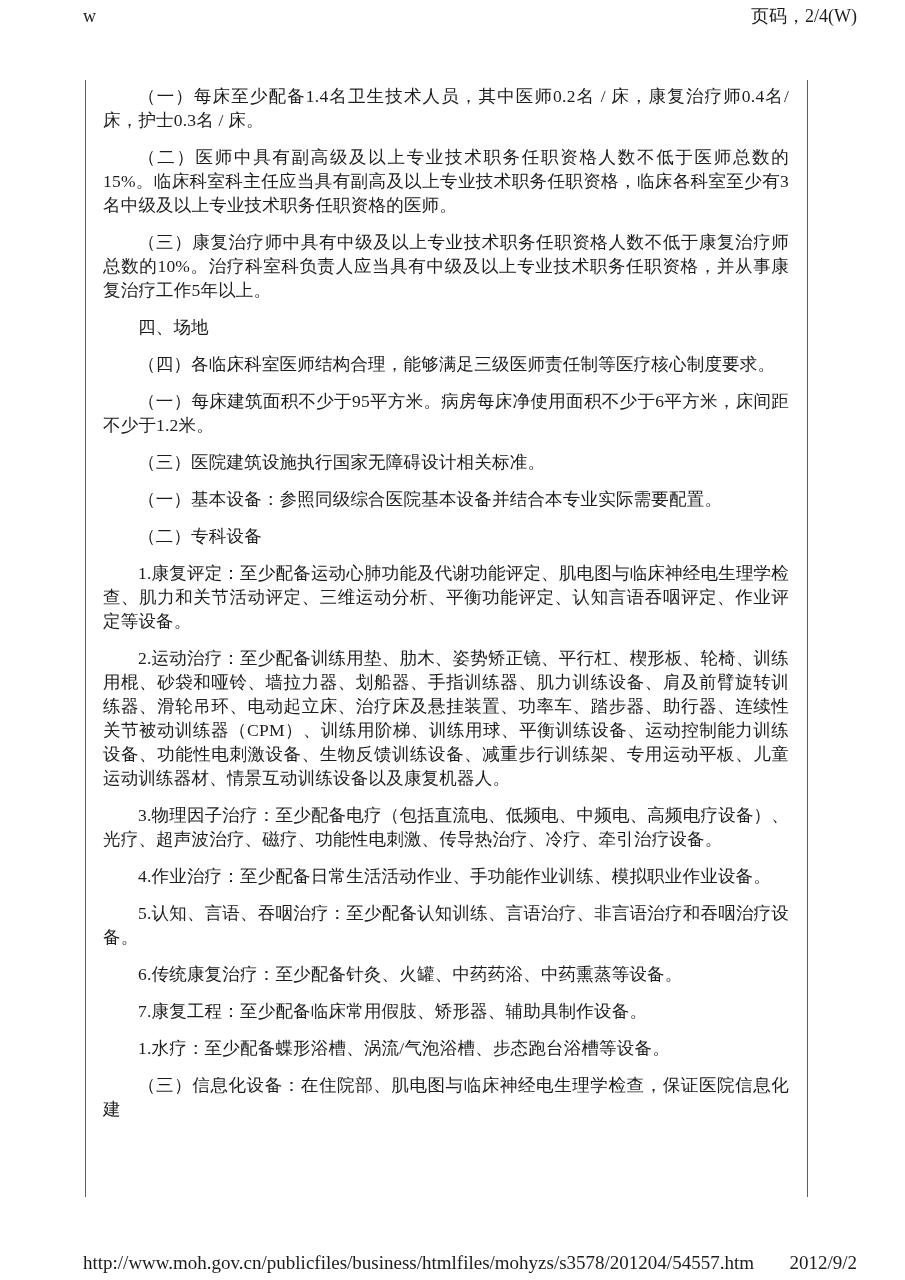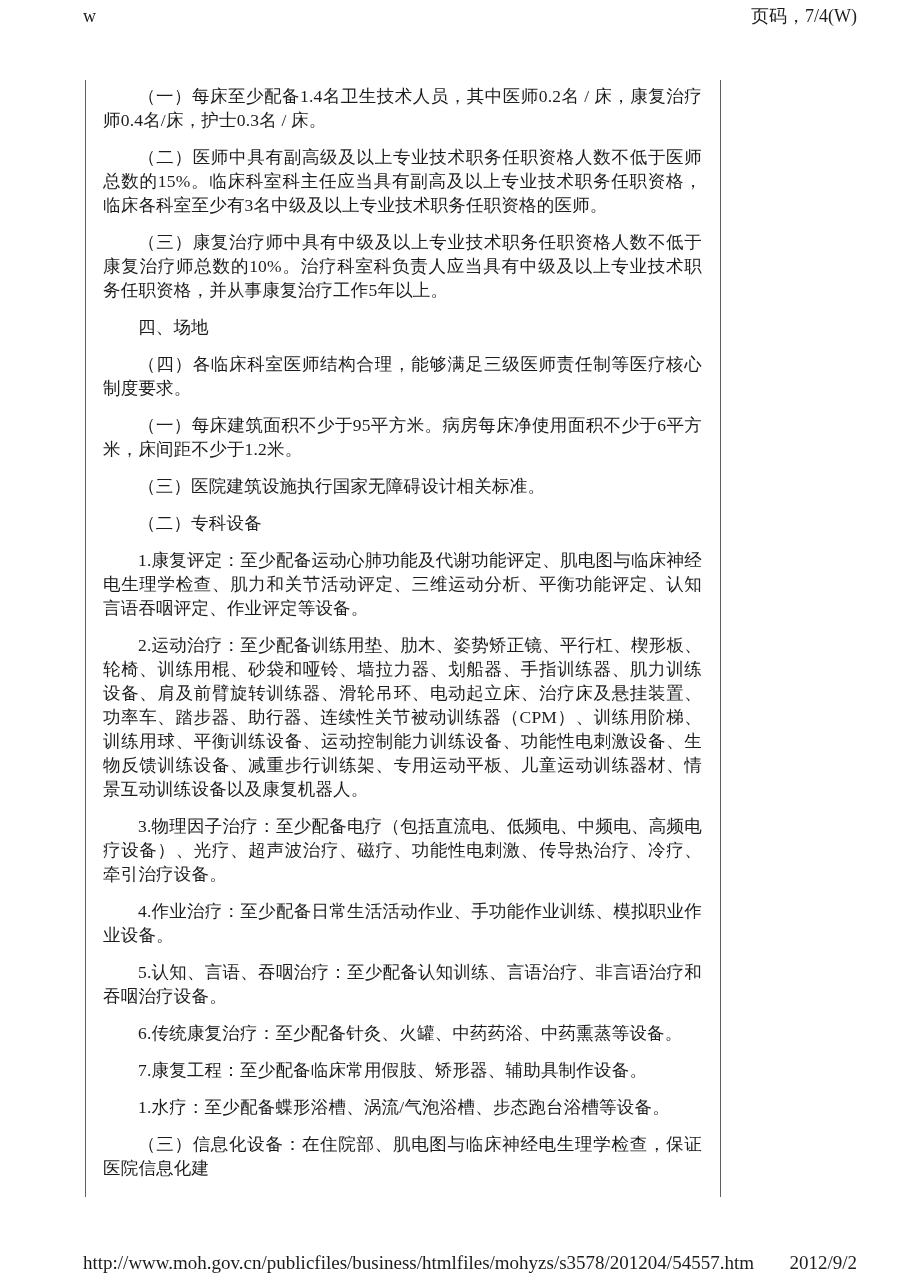--- a/index.html
+++ b/index.html
@@ -16,21 +16,21 @@
     top: 5px; left: 83px; right: 48px;
     display: flex;
     justify-content: space-between;
     align-items: flex-start;
     font-size: 18px;
     line-height: 22px;
   }
   .doc-frame {
     position: absolute;
     top: 80px; left: 85px;
-    width: 636px; height: 1117px;
+    width: 723px; height: 1117px;
     box-sizing: border-box;
     border-left: 1px solid #5f5f5f;
     border-right: 1px solid #5f5f5f;
     padding: 4px 18px 0 17px;
     overflow: hidden;
   }
   .para {
     margin: 0 0 13px 0;
     font-size: 17.5px;
     line-height: 24px;
@@ -47,32 +47,33 @@
     font-size: 19px;
     line-height: 24px;
     white-space: nowrap;
   }
 </style>
 </head>
 <body>
 
 <div class="page-header">
   <span>w</span>
-  <span>页码，7/4(W)</span>
+  <span>页码，2/4(W)</span>
 </div>
 
 <div class="doc-frame">
 
 <p class="para">（一）每床至少配备1.4名卫生技术人员，其中医师0.2名 / 床，康复治疗师0.4名/床，护士0.3名 / 床。</p>
     <p class="para">（二）医师中具有副高级及以上专业技术职务任职资格人数不低于医师总数的15%。临床科室科主任应当具有副高及以上专业技术职务任职资格，临床各科室至少有3名中级及以上专业技术职务任职资格的医师。</p>
     <p class="para">（三）康复治疗师中具有中级及以上专业技术职务任职资格人数不低于康复治疗师总数的10%。治疗科室科负责人应当具有中级及以上专业技术职务任职资格，并从事康复治疗工作5年以上。</p>
     <p class="para">四、场地</p>
     <p class="para">（四）各临床科室医师结构合理，能够满足三级医师责任制等医疗核心制度要求。</p>
     <p class="para">（一）每床建筑面积不少于95平方米。病房每床净使用面积不少于6平方米，床间距不少于1.2米。</p>
     <p class="para">（三）医院建筑设施执行国家无障碍设计相关标准。</p>
+    <p class="para">（一）基本设备：参照同级综合医院基本设备并结合本专业实际需要配置。</p>
     <p class="para">（二）专科设备</p>
     <p class="para">1.康复评定：至少配备运动心肺功能及代谢功能评定、肌电图与临床神经电生理学检查、肌力和关节活动评定、三维运动分析、平衡功能评定、认知言语吞咽评定、作业评定等设备。</p>
     <p class="para">2.运动治疗：至少配备训练用垫、肋木、姿势矫正镜、平行杠、楔形板、轮椅、训练用棍、砂袋和哑铃、墙拉力器、划船器、手指训练器、肌力训练设备、肩及前臂旋转训练器、滑轮吊环、电动起立床、治疗床及悬挂装置、功率车、踏步器、助行器、连续性关节被动训练器（CPM）、训练用阶梯、训练用球、平衡训练设备、运动控制能力训练设备、功能性电刺激设备、生物反馈训练设备、减重步行训练架、专用运动平板、儿童运动训练器材、情景互动训练设备以及康复机器人。</p>
     <p class="para">3.物理因子治疗：至少配备电疗（包括直流电、低频电、中频电、高频电疗设备）、光疗、超声波治疗、磁疗、功能性电刺激、传导热治疗、冷疗、牵引治疗设备。</p>
     <p class="para">4.作业治疗：至少配备日常生活活动作业、手功能作业训练、模拟职业作业设备。</p>
     <p class="para">5.认知、言语、吞咽治疗：至少配备认知训练、言语治疗、非言语治疗和吞咽治疗设备。</p>
     <p class="para">6.传统康复治疗：至少配备针灸、火罐、中药药浴、中药熏蒸等设备。</p>
     <p class="para">7.康复工程：至少配备临床常用假肢、矫形器、辅助具制作设备。</p>
     <p class="para">1.水疗：至少配备蝶形浴槽、涡流/气泡浴槽、步态跑台浴槽等设备。</p>
     <p class="para">（三）信息化设备：在住院部、肌电图与临床神经电生理学检查，保证医院信息化建</p>

